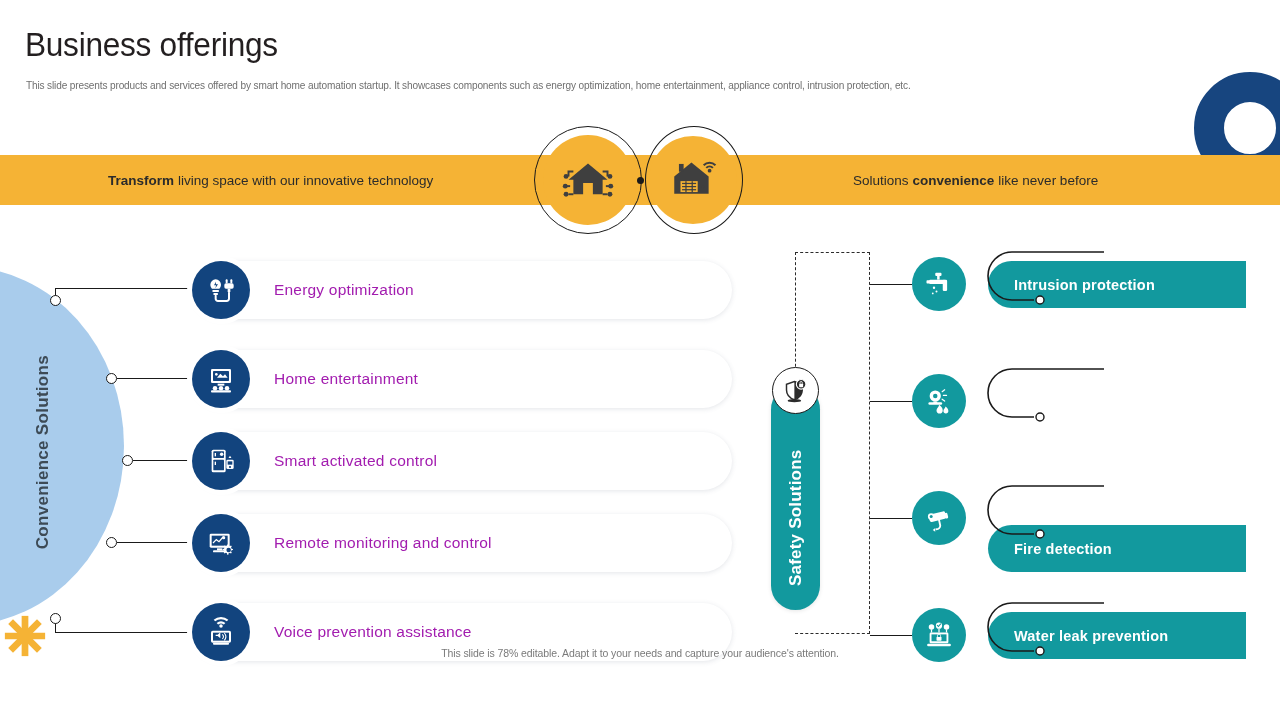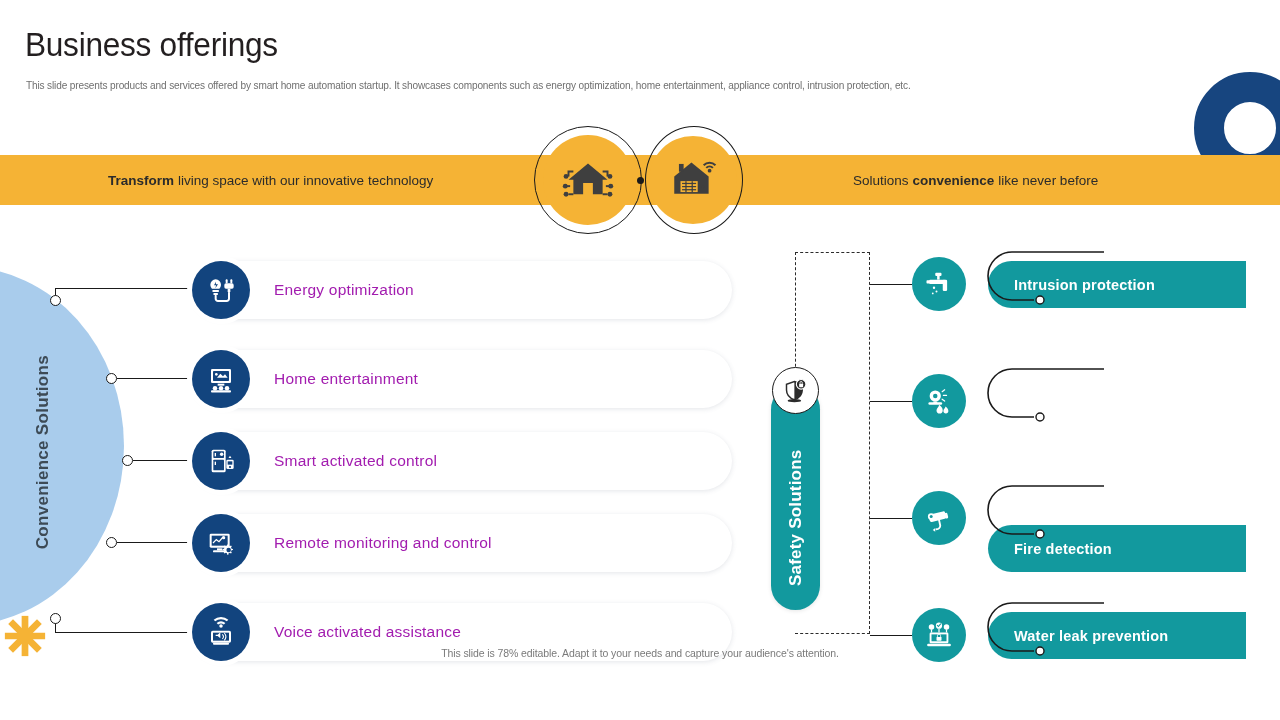--- a/index.html
+++ b/index.html
@@ -439,21 +439,21 @@
           <path d="M34 26 l2.2 0 .5 2.6 2.3 1 2.2-1.4 1.6 1.6-1.4 2.2 1 2.3 2.6.5 0 2.2-2.6.5-1 2.3 1.4 2.2-1.6 1.6-2.2-1.4-2.3 1-.5 2.6-2.2 0-.5-2.6-2.3-1-2.2 1.4-1.6-1.6 1.4-2.2-1-2.3-2.6-.5 0-2.2 2.6-.5 1-2.3-1.4-2.2 1.6-1.6 2.2 1.4 2.3-1z" transform="translate(-1,-2) scale(0.78) translate(10,10)"></path>
         </g>
         <circle cx="35.5" cy="34.5" r="3.4" fill="#12447E"></circle>
       </svg>
     </span>
   </div>
   <div class="node-dot" style="left:106px; top:537px;"></div>
   <div class="conn h" style="left:117px; top:542px; width:75px;"></div>
 
   <div class="lpill" style="top:603px;">
-    <span class="lpill-label">Voice activated assistance</span>
+    <span class="lpill-label">Voice prevention assistance</span>
   </div>
   <div class="licon" style="top:603px;">
     <span>
       <svg viewBox="0 0 48 48">
         <g fill="#ffffff">
           <circle cx="24" cy="15" r="2.6"></circle>
           <path d="M17.4 10.4a10.5 10.5 0 0 1 13.2 0l-2.3 2.4a7.2 7.2 0 0 0-8.6 0z"></path>
           <path d="M13 5.6a17 17 0 0 1 22 0l-2.3 2.4a13.6 13.6 0 0 0-17.4 0z"></path>
         </g>
         <rect x="9" y="22" width="30" height="18" rx="2.5" fill="#ffffff"></rect>

